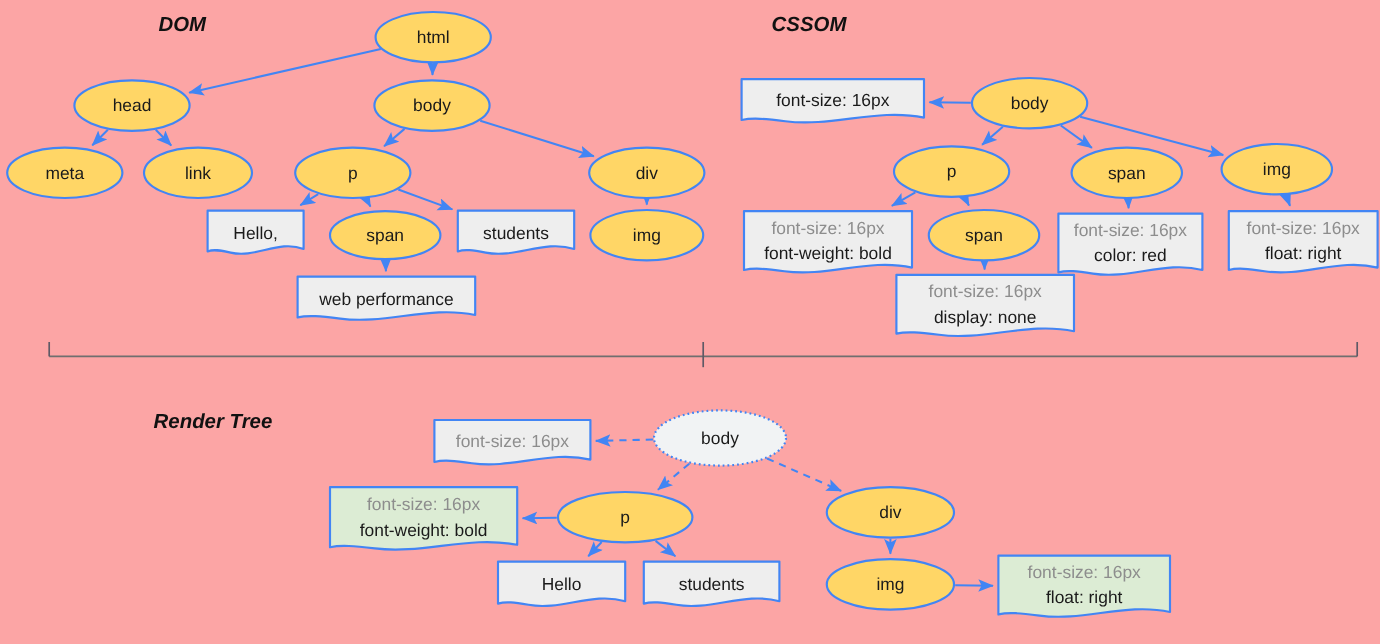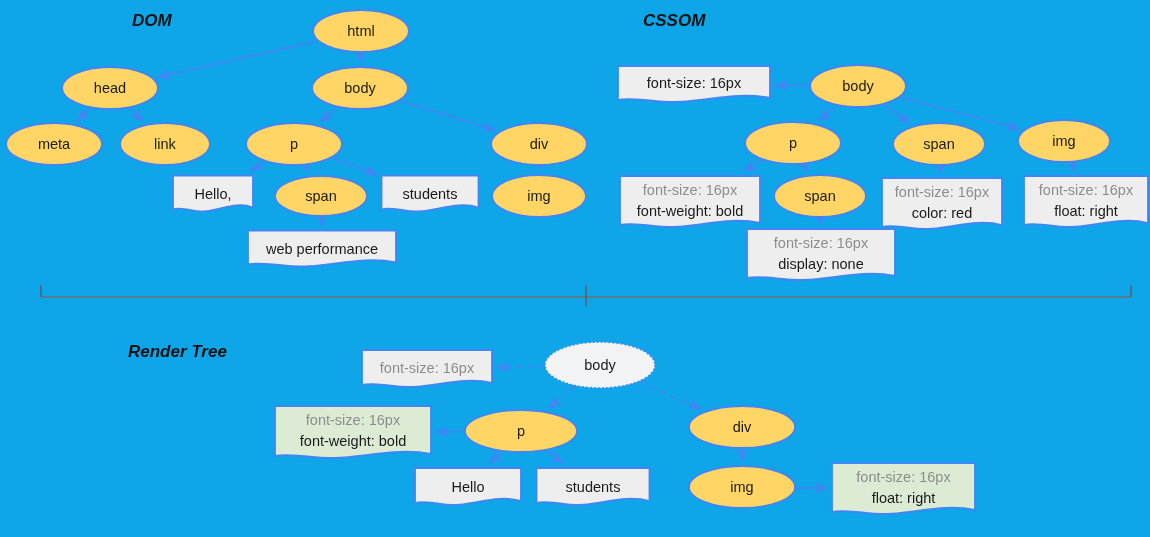--- a/index.html
+++ b/index.html
@@ -43,21 +43,21 @@
   .boxshape { fill: #eeeeee; stroke: #4285f4; stroke-width: 1.8; stroke-linejoin: round; }
   .boxshape.green { fill: #dcecd4; }
   .edge { stroke: #4285f4; stroke-width: 1.7; fill: none; }
   .edge.dashed { stroke-dasharray: 6 5; }
   .divider { stroke: #6f6f6f; stroke-width: 1.6; }
   .tick { stroke: #5e5a66; stroke-width: 1.4; }
 </style>
 </head>
 <body style="background: rgb(74, 107, 79);">
 
-<div id="stage" style="background: #0ea5e9;">
+<div id="stage" style="background: #fca5a5;">
   <svg width="1150" height="537" viewBox="0 0 1150 537" xmlns="http://www.w3.org/2000/svg">
     <defs>
       <marker id="ah" markerWidth="9" markerHeight="9" refX="7.2" refY="3.1" orient="auto" markerUnits="strokeWidth">
         <path d="M0,0 L7.6,3.1 L0,6.2 L1.6,3.1 Z" fill="#4285f4"></path>
       </marker>
     </defs>
 
     <g>
       <text class="sect-title" x="132" y="26">DOM</text>
       <g>

